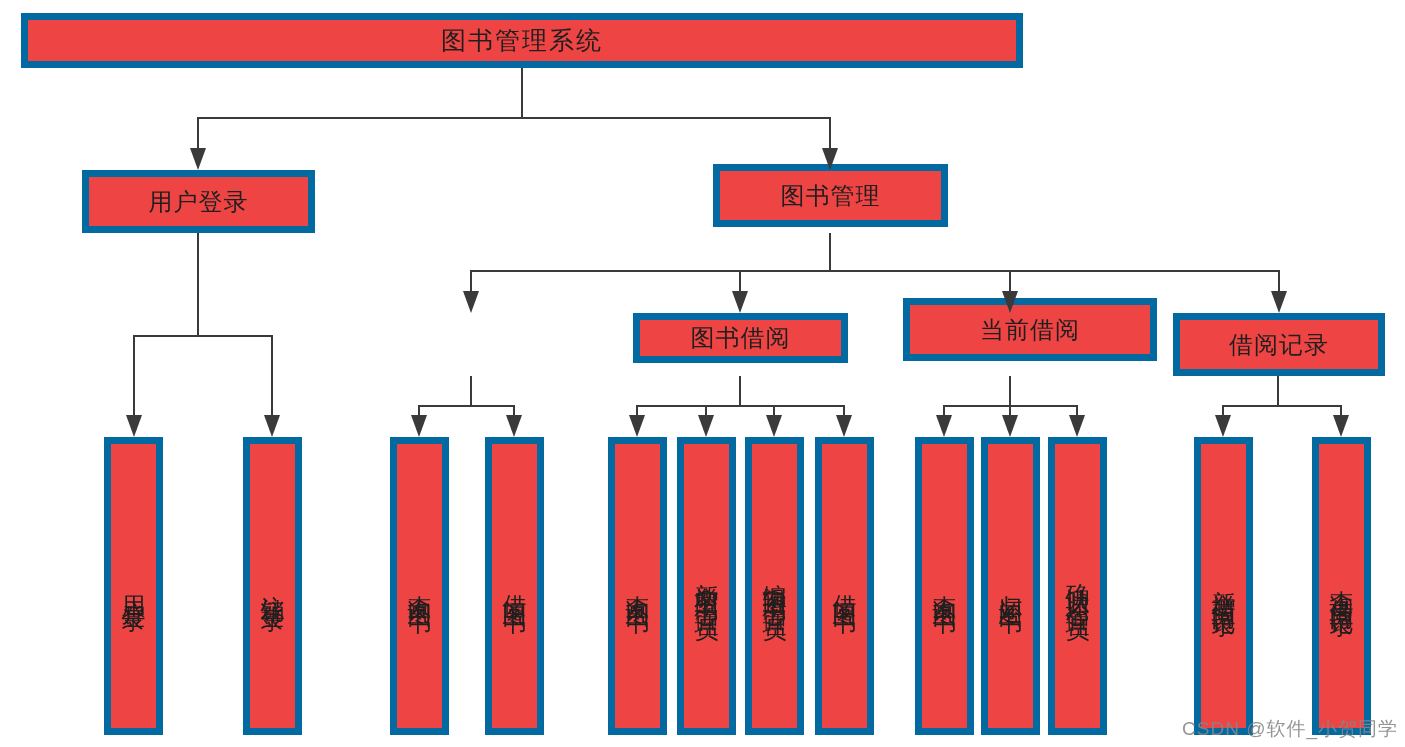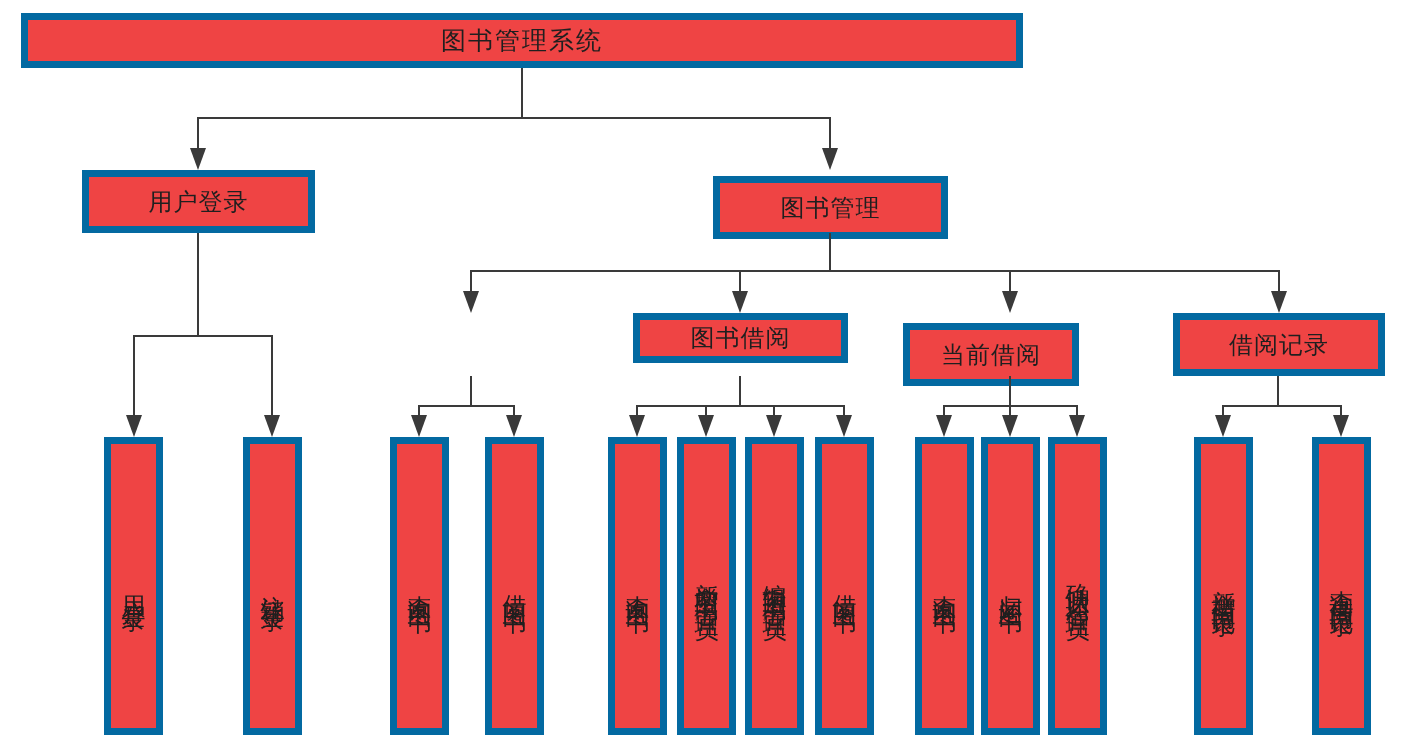--- a/index.html
+++ b/index.html
@@ -30,24 +30,24 @@
   }
 </style>
 </head>
 <body>
 
 <div class="canvas">
 
   <div class="box title" style="left:21px;top:13px;width:1002px;height:55px;">图书管理系统</div>
 
   <div class="box" style="left:82px;top:170px;width:233px;height:63px;">用户登录</div>
-  <div class="box" style="left:713px;top:176px;width:235px;height:63px;">图书管理</div>
+  <div class="box" style="left:713px;top:164px;width:235px;height:63px;">图书管理</div>
 
   <div class="box" style="left:633px;top:313px;width:215px;height:50px;">图书借阅</div>
-  <div class="box" style="left:903px;top:323px;width:176px;height:63px;">当前借阅</div>
+  <div class="box" style="left:903px;top:298px;width:254px;height:63px;">当前借阅</div>
   <div class="box" style="left:1173px;top:313px;width:212px;height:63px;">借阅记录</div>
 
   <div class="box leaf" style="left:104px;top:437px;width:59px;height:298px;">用户登录</div>
   <div class="box leaf" style="left:243px;top:437px;width:59px;height:298px;">注销登录</div>
 
   <div class="box leaf" style="left:390px;top:437px;width:59px;height:298px;">查询图书</div>
   <div class="box leaf" style="left:485px;top:437px;width:59px;height:298px;">借阅图书</div>
 
   <div class="box leaf" style="left:608px;top:437px;width:59px;height:298px;">查询图书</div>
   <div class="box leaf" style="left:677px;top:437px;width:59px;height:298px;">新增图书（管理员）</div>
@@ -113,14 +113,15 @@
   <div class="vline" style="left:1076px;top:405px;height:12px;"></div>
   <div class="arrow" style="left:1069px;top:415px;"></div>
 
   <div class="vline" style="left:1277px;top:376px;height:30px;"></div>
   <div class="hline" style="left:1222px;top:405px;width:120px;"></div>
   <div class="vline" style="left:1222px;top:405px;height:12px;"></div>
   <div class="arrow" style="left:1215px;top:415px;"></div>
   <div class="vline" style="left:1340px;top:405px;height:12px;"></div>
   <div class="arrow" style="left:1333px;top:415px;"></div>
 
+  <div class="watermark">CSDN @软件_小贺同学</div>
 
 </div>
 
 </body></html>

